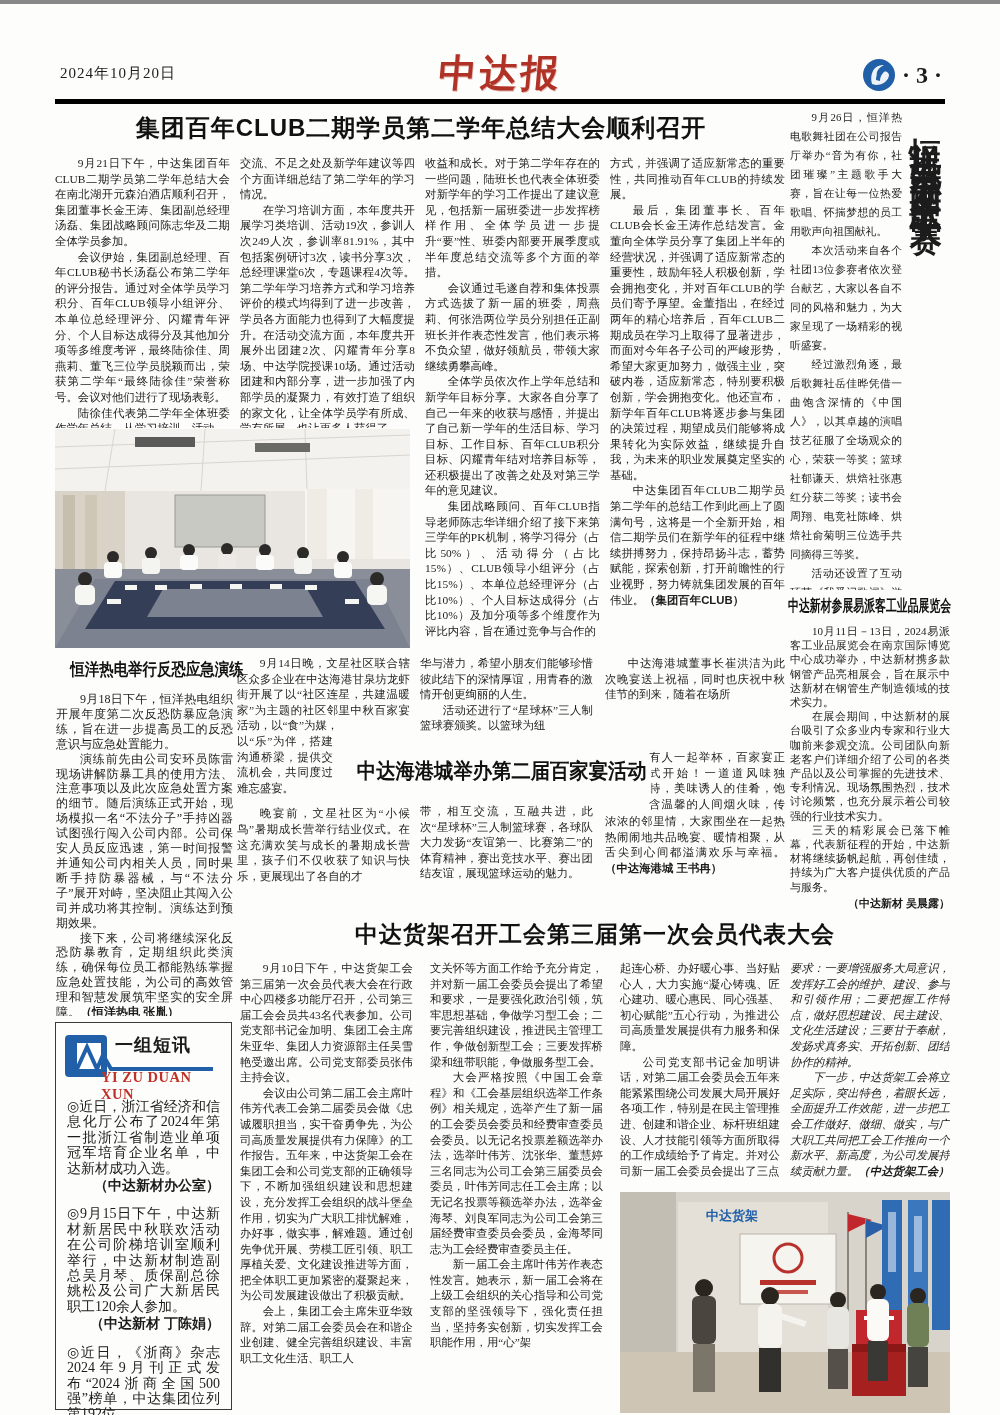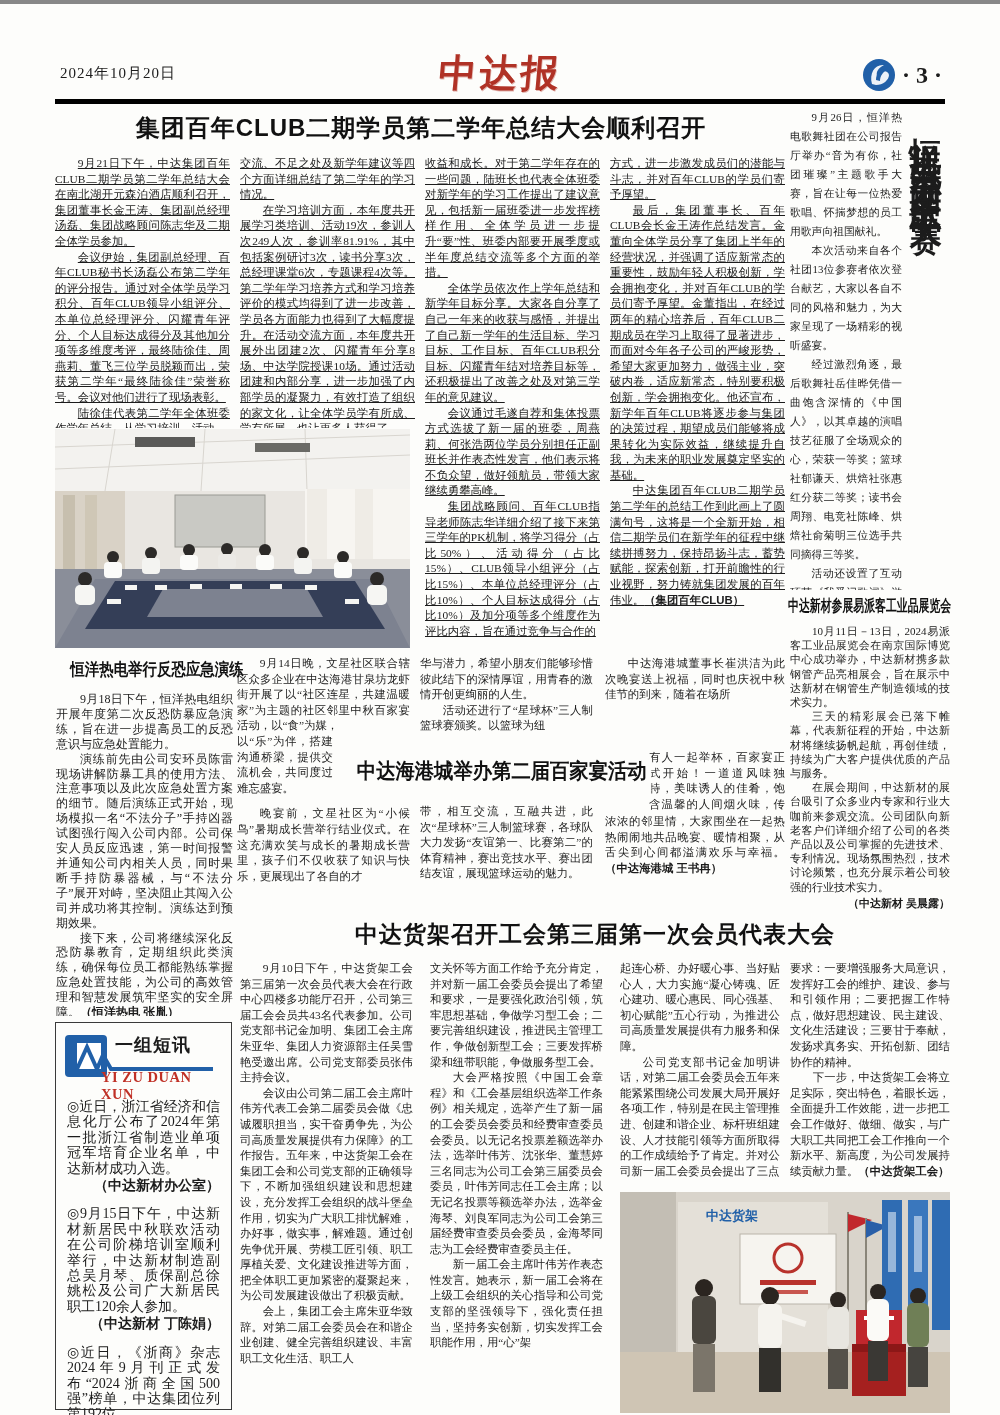--- a/index.html
+++ b/index.html
@@ -16,21 +16,21 @@
   .rule-top{left:55px;top:95px;width:890px;height:4.5px;background:#000;}
   
   .bt{font-size:11.4px;line-height:15.6px;text-align:justify;}
   .bt p{margin:0;text-indent:2em;}
   .bt p.cont{text-indent:0;}
   .byl{font-weight:bold;font-family:"Liberation Sans",sans-serif;}
   .byl-line{text-align:right;font-weight:bold;font-family:"Liberation Sans",sans-serif;margin-top:2px;}
   .hl{font-family:"Liberation Sans",sans-serif;font-weight:900;color:#111;}
   
   .m-headline{left:55px;top:108px;width:732px;text-align:center;font-size:24px;letter-spacing:1px;}
-  .m-col{top:152px;width:175px;text-decoration:underline;}
+  .m-col{top:152px;width:175px;}
   .m-c12{height:272px;overflow:hidden;}
   .m-c34{height:492px;overflow:hidden;}
   
   .strip-text{left:790px;top:104px;width:112px;height:482px;overflow:hidden;font-size:10.8px;line-height:19px;}
   .v-headline{left:904px;top:108px;height:478px;writing-mode:vertical-rl;font-size:32px;
               font-weight:900;font-family:"Liberation Sans",sans-serif;letter-spacing:7px;}
   
   .expo-hl{left:788px;top:592px;white-space:nowrap;font-size:16px;transform:scaleX(.68);transform-origin:left;}
   .expo-text{left:790px;top:620px;width:160px;height:288px;overflow:hidden;font-size:11px;line-height:14.2px;}
   
@@ -81,26 +81,26 @@
     <p>9月21日下午，中达集团百年CLUB二期学员第二学年总结大会在南北湖开元森泊酒店顺利召开，集团董事长金王涛、集团副总经理汤磊、集团战略顾问陈志华及二期全体学员参加。</p>
     <p>会议伊始，集团副总经理、百年CLUB秘书长汤磊公布第二学年的评分报告。通过对全体学员学习积分、百年CLUB领导小组评分、本单位总经理评分、闪耀青年评分、个人目标达成得分及其他加分项等多维度考评，最终陆徐佳、周燕莉、董飞三位学员脱颖而出，荣获第二学年“最终陆徐佳”荣誉称号。会议对他们进行了现场表彰。</p>
     <p>陆徐佳代表第二学年全体班委作学年总结。从学习培训、活动</p>
   </div>
   <div class="abs bt m-col m-c12" style="left:240px;">
     <p class="cont">交流、不足之处及新学年建议等四个方面详细总结了第二学年的学习情况。</p>
     <p>在学习培训方面，本年度共开展学习类培训、活动19次，参训人次249人次，参训率81.91%，其中包括案例研讨3次，读书分享3次，总经理课堂6次，专题课程4次等。第二学年学习培养方式和学习培养评价的模式均得到了进一步改善，学员各方面能力也得到了大幅度提升。在活动交流方面，本年度共开展外出团建2次、闪耀青年分享8场、中达学院授课10场。通过活动团建和内部分享，进一步加强了内部学员的凝聚力，有效打造了组织的家文化，让全体学员学有所成、学有所展，也让更多人获得了</p>
   </div>
   <div class="abs bt m-col m-c34" style="left:425px;">
     <p class="cont">收益和成长。对于第二学年存在的一些问题，陆班长也代表全体班委对新学年的学习工作提出了建议意见，包括新一届班委进一步发挥榜样作用、全体学员进一步提升“要”性、班委内部要开展季度或半年度总结交流等多个方面的举措。</p>
+    <p>会议通过毛遂自荐和集体投票方式选拔了新一届的班委，周燕莉、何张浩两位学员分别担任正副班长并作表态性发言，他们表示将不负众望，做好领航员，带领大家继续勇攀高峰。</p>
     <p>全体学员依次作上学年总结和新学年目标分享。大家各自分享了自己一年来的收获与感悟，并提出了自己新一学年的生活目标、学习目标、工作目标、百年CLUB积分目标、闪耀青年结对培养目标等，还积极提出了改善之处及对第三学年的意见建议。</p>
-    <p>会议通过毛遂自荐和集体投票方式选拔了新一届的班委，周燕莉、何张浩两位学员分别担任正副班长并作表态性发言，他们表示将不负众望，做好领航员，带领大家继续勇攀高峰。</p>
     <p>集团战略顾问、百年CLUB指导老师陈志华详细介绍了接下来第三学年的PK机制，将学习得分（占比50%）、活动得分（占比15%）、CLUB领导小组评分（占比15%）、本单位总经理评分（占比10%）、个人目标达成得分（占比10%）及加分项等多个维度作为评比内容，旨在通过竞争与合作的</p>
   </div>
   <div class="abs bt m-col m-c34" style="left:610px;">
-    <p class="cont">方式，进一步激发成员们的潜能与斗志，并对百年CLUB的学员们寄予厚望。</p>
+    <p class="cont">方式，并强调了适应新常态的重要性，共同推动百年CLUB的持续发展。</p>
     <p>最后，集团董事长、百年CLUB会长金王涛作总结发言。金董向全体学员分享了集团上半年的经营状况，并强调了适应新常态的重要性，鼓励年轻人积极创新，学会拥抱变化，并对百年CLUB的学员们寄予厚望。金董指出，在经过两年的精心培养后，百年CLUB二期成员在学习上取得了显著进步，而面对今年各子公司的严峻形势，希望大家更加努力，做强主业，突破内卷，适应新常态，特别要积极创新，学会拥抱变化。他还宣布，新学年百年CLUB将逐步参与集团的决策过程，期望成员们能够将成果转化为实际效益，继续提升自我，为未来的职业发展奠定坚实的基础。</p>
     <p><span>中达集团百年CLUB二期学员第二学年的总结工作到此画上了圆满句号，这将是一个全新开始，相信二期学员们在新学年的征程中继续拼搏努力，保持昂扬斗志，蓄势赋能，探索创新，打开前瞻性的行业视野，努力铸就集团发展的百年伟业。</span><span class="byl">（集团百年CLUB）</span></p>
   </div>
 
   <svg class="abs photo" style="left:55px;top:425px;" width="355" height="219" viewBox="0 0 355 219">
     <rect width="355" height="219" fill="#e9e6e1"></rect>
     <rect y="0" width="355" height="62" fill="#f3f2ef"></rect>
     <g stroke="#d8d5cf" stroke-width="1">
       <line x1="0" y1="18" x2="355" y2="6"></line>
         <line x1="0" y1="40" x2="355" y2="26"></line>
@@ -177,22 +177,22 @@
     <p>经过激烈角逐，最后歌舞社岳佳晔凭借一曲饱含深情的《中国人》，以其卓越的演唱技艺征服了全场观众的心，荣获一等奖；篮球社郁谦天、烘焙社张惠红分获二等奖；读书会周翔、电竞社陈峰、烘焙社俞菊明三位选手共同摘得三等奖。</p>
     <p>活动还设置了互动环节《我爱记歌词》游戏，增加了现场趣味性和互动性，让所有人都感受到了音乐带来的激情与快乐。</p>
     <p>此次主题歌手大赛活动是一次精彩的才艺展示，在丰富员业余文化生活的同时，充分展现出恒洋员工积极向上、勇于追梦的精神面貌。</p>
 
   </div>
   <div class="abs v-headline">恒洋热电举办迎国庆歌手大赛</div>
 
   <div class="abs hl expo-hl">中达新材参展易派客工业品展览会</div>
   <div class="abs bt expo-text">
     <p>10月11日－13日，2024易派客工业品展览会在南京国际博览中心成功举办，中达新材携多款钢管产品亮相展会，旨在展示中达新材在钢管生产制造领域的技术实力。</p>
+    <p>在展会期间，中达新材的展台吸引了众多业内专家和行业大咖前来参观交流。公司团队向新老客户们详细介绍了公司的各类产品以及公司掌握的先进技术、专利情况。现场氛围热烈，技术讨论频繁，也充分展示着公司较强的行业技术实力。</p>
     <p>三天的精彩展会已落下帷幕，代表新征程的开始，中达新材将继续扬帆起航，再创佳绩，持续为广大客户提供优质的产品与服务。</p>
-    <p>在展会期间，中达新材的展台吸引了众多业内专家和行业大咖前来参观交流。公司团队向新老客户们详细介绍了公司的各类产品以及公司掌握的先进技术、专利情况。现场氛围热烈，技术讨论频繁，也充分展示着公司较强的行业技术实力。</p>
     <div class="byl-line">（中达新材 吴晨露）</div>
   </div>
 
   <div class="abs hl drill-hl"><span>恒洋热电举行反恐应急演练</span></div>
   <div class="abs bt drill-text">
     <p>9月18日下午，恒洋热电组织开展年度第二次反恐防暴应急演练，旨在进一步提高员工的反恐意识与应急处置能力。</p>
     <p>演练前先由公司安环员陈雷现场讲解防暴工具的使用方法、注意事项以及此次应急处置方案的细节。随后演练正式开始，现场模拟一名“不法分子”手持凶器试图强行闯入公司内部。公司保安人员反应迅速，第一时间报警并通知公司内相关人员，同时果断手持防暴器械，与“不法分子”展开对峙，坚决阻止其闯入公司并成功将其控制。演练达到预期效果。</p>
     <p><span>接下来，公司将继续深化反恐防暴教育，定期组织此类演练，确保每位员工都能熟练掌握应急处置技能，为公司的高效管理和智慧发展筑牢坚实的安全屏障。</span><span class="byl">（恒洋热电 张胤）</span></p>
   </div>
 
@@ -229,21 +229,21 @@
   </div>
   <div class="abs bt u-col u-c12" style="left:430px;">
     <p class="cont">文关怀等方面工作给予充分肯定，并对新一届工会委员会提出了希望和要求，一是要强化政治引领，筑牢思想基础，争做学习型工会；二要完善组织建设，推进民主管理工作，争做创新型工会；三要发挥桥梁和纽带职能，争做服务型工会。</p>
     <p>大会严格按照《中国工会章程》和《工会基层组织选举工作条例》相关规定，选举产生了新一届的工会委员会委员和经费审查委员会委员。以无记名投票差额选举办法，选举叶伟芳、沈张华、董慧婷三名同志为公司工会第三届委员会委员，叶伟芳同志任工会主席；以无记名投票等额选举办法，选举金海琴、刘良军同志为公司工会第三届经费审查委员会委员，金海琴同志为工会经费审查委员主任。</p>
     <p>新一届工会主席叶伟芳作表态性发言。她表示，新一届工会将在上级工会组织的关心指导和公司党支部的坚强领导下，强化责任担当，坚持务实创新，切实发挥工会职能作用，用“心”架</p>
   </div>
   <div class="abs bt u-col u-c34" style="left:620px;width:160px;">
     <p class="cont">起连心桥、办好暖心事、当好贴心人，大力实施“凝心铸魂、匠心建功、暖心惠民、同心强基、初心赋能”五心行动，为推进公司高质量发展提供有力服务和保障。</p>
     <p>公司党支部书记金加明讲话，对第二届工会委员会五年来能紧紧围绕公司发展大局开展好各项工作，特别是在民主管理推进、创建和谐企业、标杆班组建设、人才技能引领等方面所取得的工作成绩给予了肯定。并对公司新一届工会委员会提出了三点</p>
   </div>
-  <div class="abs bt u-col u-c34" style="left:790px;width:160px;">
+  <div class="abs bt u-col u-c34" style="left:790px;width:160px;font-style:italic;">
     <p class="cont">要求：一要增强服务大局意识，发挥好工会的维护、建设、参与和引领作用；二要把握工作特点，做好思想建设、民主建设、文化生活建设；三要甘于奉献，发扬求真务实、开拓创新、团结协作的精神。</p>
     <p><span>下一步，中达货架工会将立足实际，突出特色，着眼长远，全面提升工作效能，进一步把工会工作做好、做细、做实，与广大职工共同把工会工作推向一个新水平、新高度，为公司发展持续贡献力量。</span><span class="byl">（中达货架工会）</span></p>
   </div>
 
   <svg class="abs photo" style="left:620px;top:1188px;" width="330" height="221" viewBox="0 0 330 221">
     <rect width="330" height="221" fill="#d9d4cb"></rect>
     <rect x="0" y="0" width="56" height="221" fill="#c3beb4"></rect>
     <rect x="58" y="10" width="150" height="150" fill="#e4e0d8"></rect>
     <text x="86" y="28" font-size="13" font-weight="bold" fill="#2160a8" font-family="Liberation Sans, sans-serif">中达货架</text>
     <rect x="120" y="42" width="96" height="70" fill="#f6f4ef" stroke="#b9b4aa"></rect>

